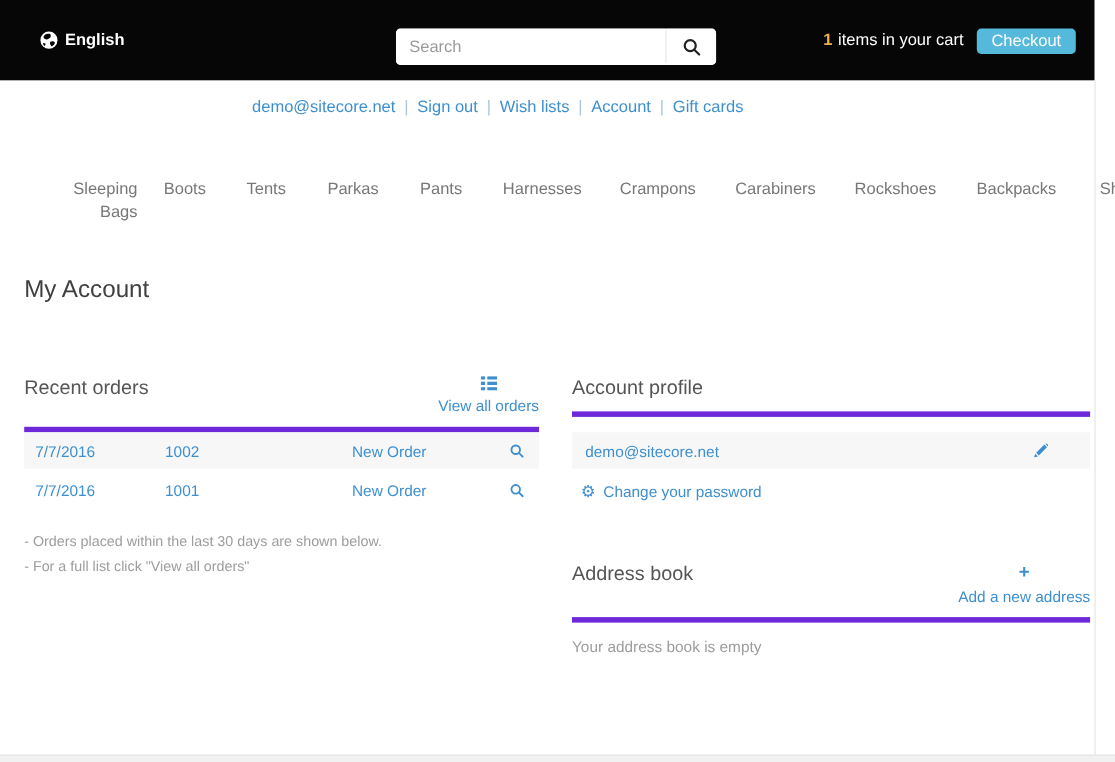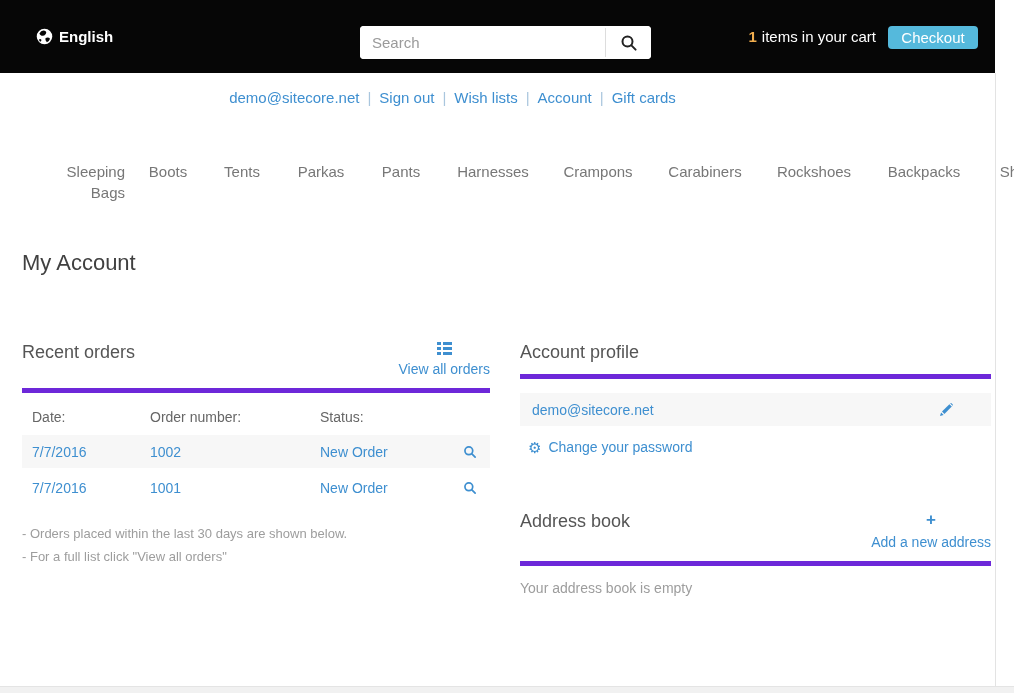--- a/index.html
+++ b/index.html
@@ -162,26 +162,20 @@
           <rect x="0" y="5" width="4" height="3"></rect>
             <rect x="6" y="5" width="9" height="3"></rect>
           <rect x="0" y="10" width="4" height="3"></rect>
             <rect x="6" y="10" width="9" height="3"></rect>
         </svg>
       </span>
       <span>View all orders</span>
     </a>
   </div>
 
-  <div class="tr head">
-    <span class="td c1">Date:</span>
-    <span class="td c2">Order number:</span>
-    <span class="td c3">Status:</span>
-    <span class="td c4"></span>
-  </div>
 
   <div class="tr row alt">
     <span class="td c1"><a class="cell-link">7/7/2016</a></span>
     <span class="td c2"><a class="cell-link">1002</a></span>
     <span class="td c3"><a class="cell-link">New Order</a></span>
     <span class="td c4 row-search">
       <span class="icon">
         <svg width="14" height="14" viewBox="0 0 18 18">
           <circle cx="7.5" cy="7.5" r="5" fill="none" stroke="currentColor" stroke-width="2.2"></circle>
           <line x1="11.4" y1="11.4" x2="15.6" y2="15.6" stroke="currentColor" stroke-width="2.2" stroke-linecap="round"></line>

